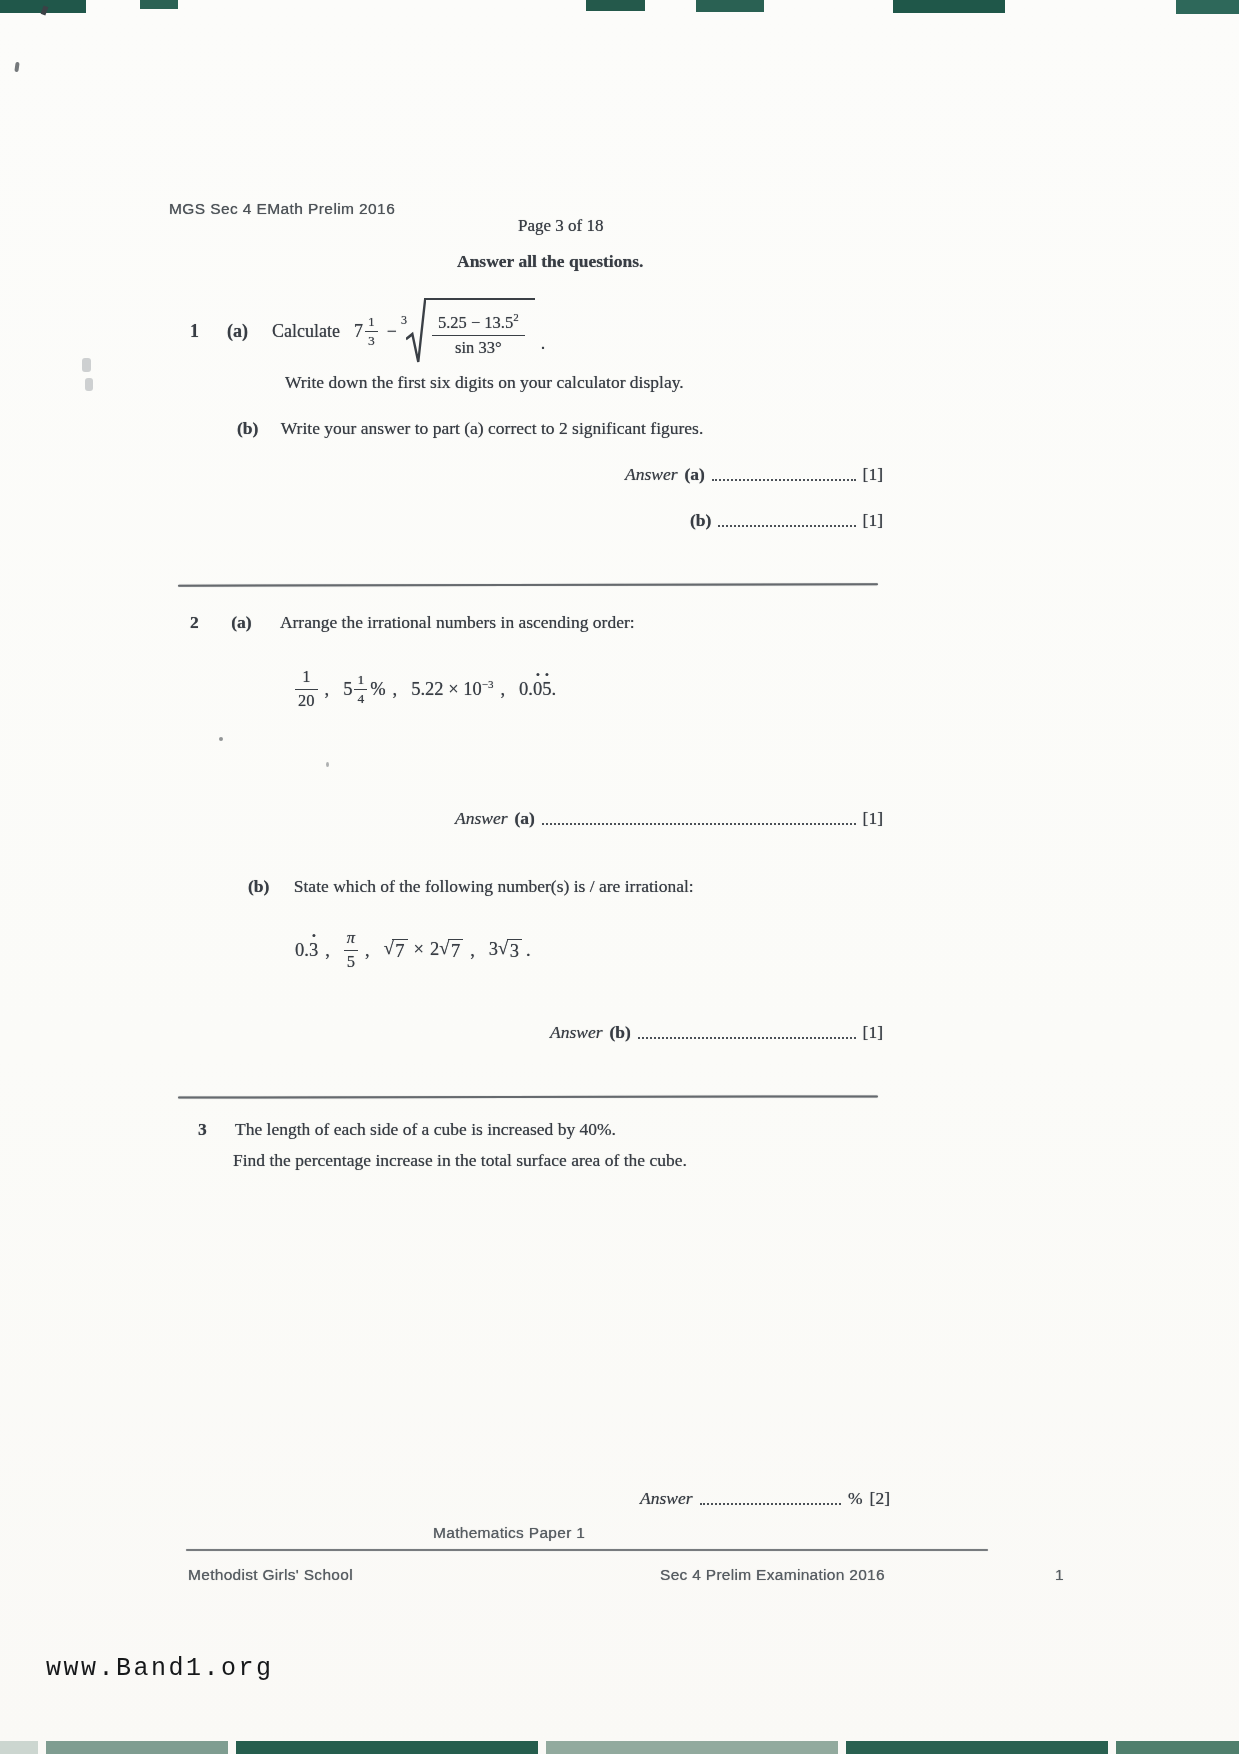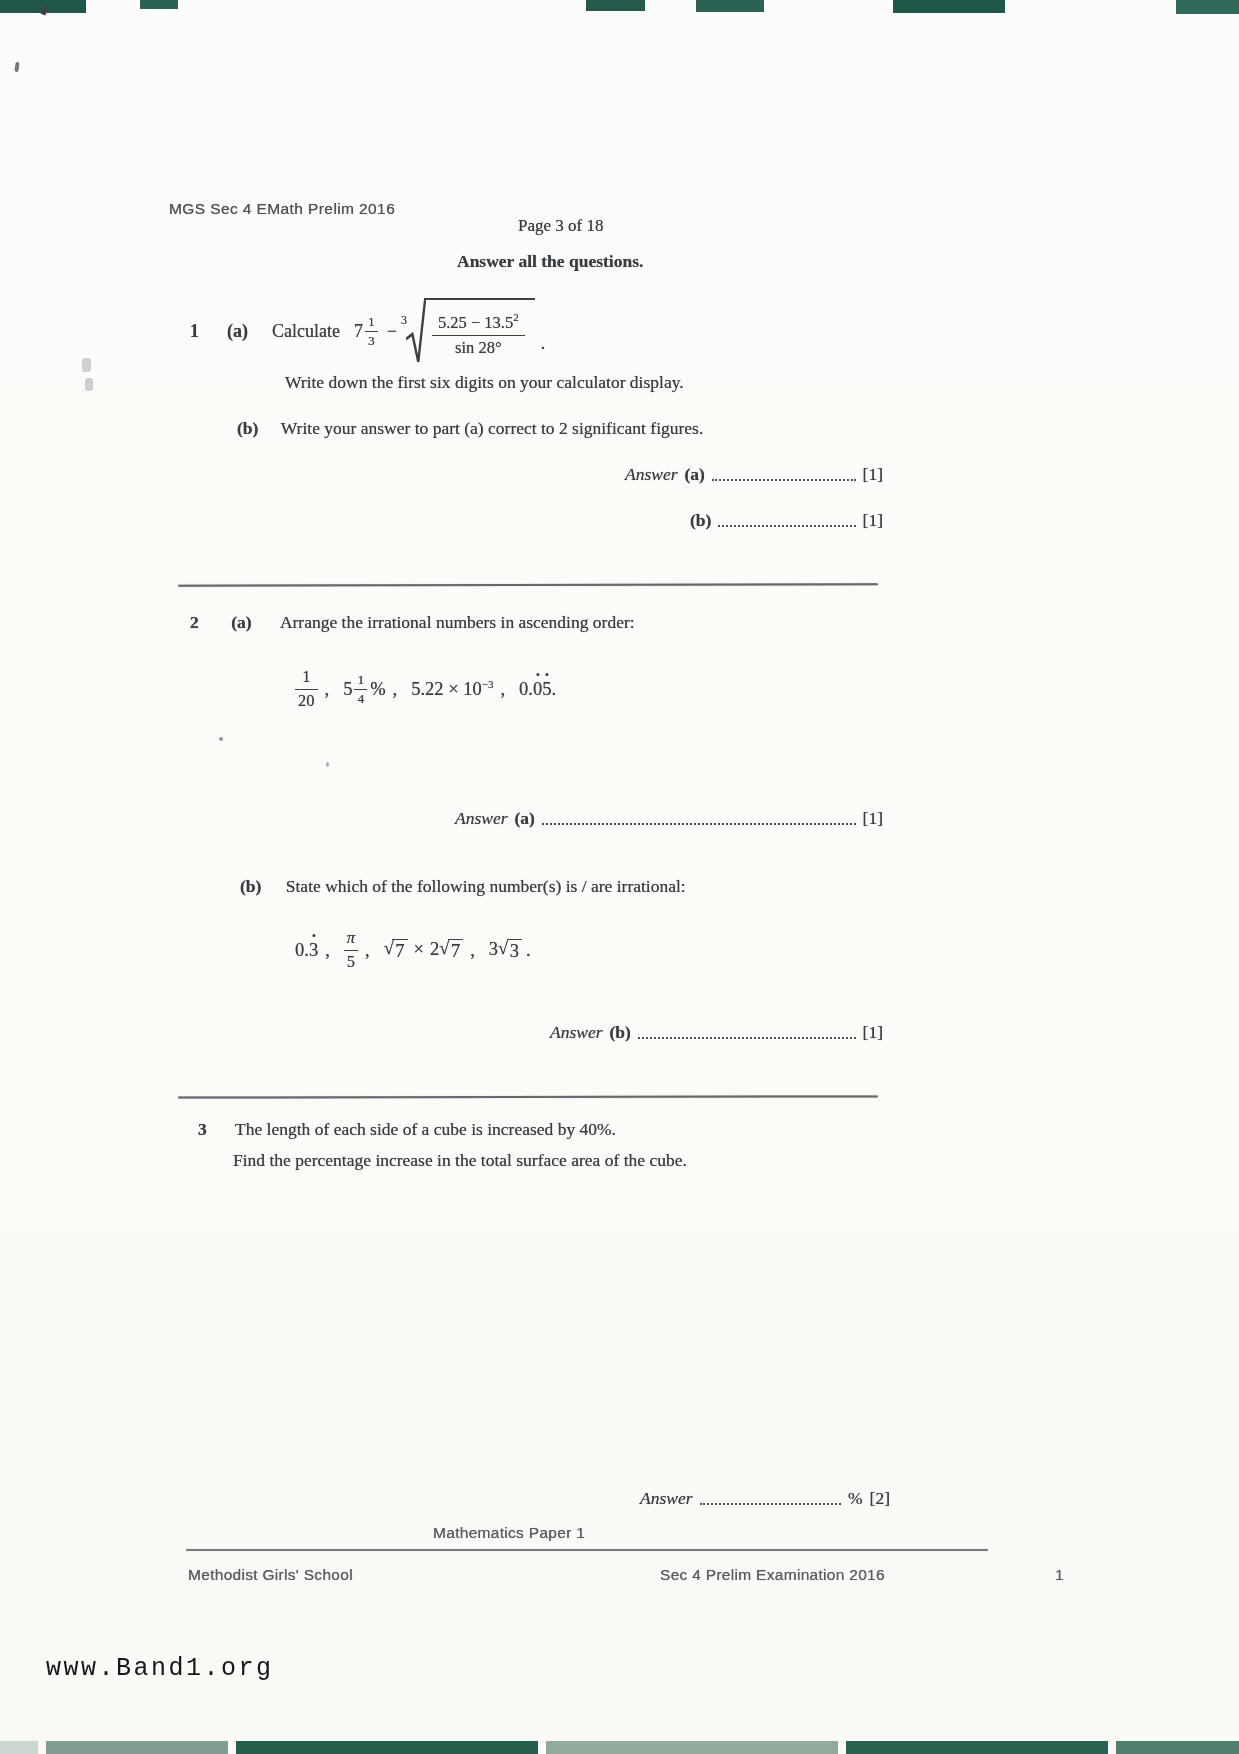--- a/index.html
+++ b/index.html
@@ -123,21 +123,21 @@
     <span class="bigroot">
       <span class="ridx">3</span>
       <svg class="rsvg" viewBox="0 0 22 64" preserveAspectRatio="none">
         <path d="M0 40 L7 35 L13.5 62 L21 1.5" fill="none" stroke="#3b4046" stroke-width="2.6"></path>
       </svg>
       <span class="rcontent">
         <span class="bigfrac">
           <span class="bnum">
             <span>5.25 − 13.5</span><sup>2</sup>
           </span>
-          <span class="bden">sin 28°</span>
+          <span class="bden">sin 33°</span>
         </span>
       </span>
     </span>
     <span class="endp">.</span>
   </div>
 
   <div class="abs body-text txt" style="left:285px;top:372px">Write down the first six digits on your calculator display.</div>
 
   <div class="abs body-text txt" style="left:237px;top:418px">
     <span class="plabel">(b)</span>
@@ -189,21 +189,21 @@
     </span>
   </div>
 
   <div class="ansrow txt" style="left:455px;top:808px;width:428px">
     <span class="aword">Answer</span>
     <span class="apart">(a)</span>
     <span class="dots"></span>
     <span class="amark">[1]</span>
   </div>
 
-  <div class="abs body-text txt" style="left:240px;top:876px">
+  <div class="abs body-text txt" style="left:248px;top:876px">
     <span class="plabel">(b)</span>
     <span style="margin-left:20px">State which of the following number(s) is / are irrational:</span>
   </div>
 
   <div class="numrow txt" style="left:295px;top:922px;height:56px">
     <span>
       <span>0.</span><span class="odot">3</span>
     </span>
     <span class="comma">,</span>
     <span class="frac2">

